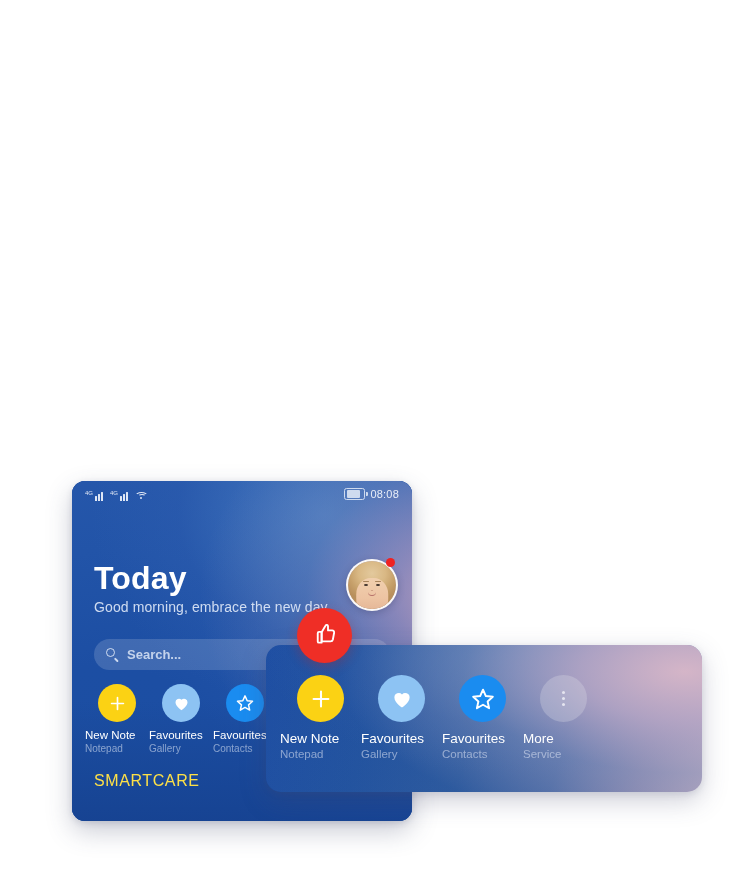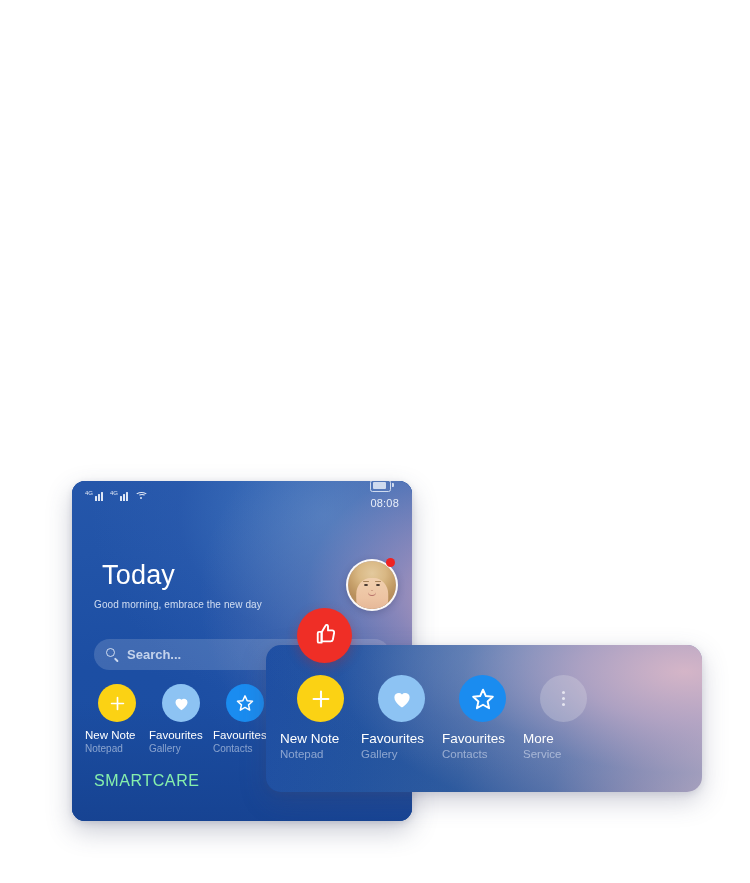--- a/index.html
+++ b/index.html
@@ -45,44 +45,44 @@
   }
 
   
   #statusbar {
     position: absolute; left: 0; right: 0; top: 0; height: 26px;
     display: flex; align-items: center; justify-content: space-between;
     padding: 0 13px;
     color: #e9eef8;
   }
   .sb-left { display: flex; align-items: flex-end; gap: 4px; height: 13px; }
-  .sb-right { display: flex; align-items: flex-start; gap: 5px; flex-direction: column; }
+  .sb-right { display: flex; align-items: center; gap: 5px; }
   .sig { display: flex; align-items: flex-end; gap: 1px; height: 11px; position: relative; }
   .sig i { display: block; width: 2px; background: #dfe7f5; border-radius: .5px; }
   .sig i:nth-child(1){ height: 3px; }
   .sig i:nth-child(2){ height: 5px; }
   .sig i:nth-child(3){ height: 7px; }
   .sig i:nth-child(4){ height: 9px; }
   .sig .g { font-size: 6px; line-height: 6px; color:#dfe7f5; margin-right:1px; align-self:flex-start; }
   .wifi { width: 13px; height: 10px; position: relative; }
   .wifi b { position: absolute; border: 1.4px solid #dfe7f5; border-bottom-color: transparent;
             border-left-color: transparent; border-right-color: transparent; border-radius: 50% 50% 0 0; }
   .wifi b:nth-child(1){ width: 11px; height: 6px; left: 0; top: 1px; }
   .wifi b:nth-child(2){ width: 6px; height: 3.5px; left: 2.5px; top: 3.5px; }
   .wifi b:nth-child(3){ width: 2px; height: 2px; left: 4.5px; top: 6.5px; border: none; background: #dfe7f5; border-radius: 50%; }
   .batt { width: 19px; height: 10px; border: 1.3px solid #cfdbef; border-radius: 2.5px; position: relative; }
   .batt::after { content:""; position:absolute; right:-3.2px; top:2.6px; width:1.8px; height:4px;
                  background:#cfdbef; border-radius: 0 1px 1px 0; }
   .batt i { position: absolute; left: 1.2px; top: 1.2px; bottom: 1.2px; width: 70%; background: #cfdbef; border-radius: 1px; display:block; }
   #clock { font-size: 11px; letter-spacing: .2px; color: #e9eef8; }
 
   
-  #phone-title { position: absolute; left: 22px; top: 79px; font-size: 27px; color: #ffffff;
-                 letter-spacing: .2px; font-weight: 400; margin-left: 8px; }
-  #phone-subtitle { position: absolute; left: 22px; top: 118px; font-size: 10px;
+  #phone-title { position: absolute; left: 22px; top: 79px; font-size: 32px; color: #ffffff;
+                 letter-spacing: .2px; font-weight: 700; }
+  #phone-subtitle { position: absolute; left: 22px; top: 118px; font-size: 14px;
                     color: rgba(230,238,250,0.88); letter-spacing: .1px; }
 
   
   #avatar-wrap { position: absolute; right: 18px; top: 78px; width: 48px; height: 48px; }
   #avatar {
     width: 48px; height: 48px; border-radius: 50%;
     border: 2.5px solid rgba(255,255,255,0.92);
     overflow: hidden; position: relative;
     background: #c8b6b0;
     box-shadow: 0 2px 7px rgba(30,40,80,0.25);
@@ -124,21 +124,21 @@
   
   .appgrid { position: absolute; left: 0; right: 0; top: 203px; display: flex; padding-left: 13px; }
   .app { width: 64px; text-align: left; flex: none; }
   .app .circle {
     width: 38px; height: 38px; border-radius: 50%; margin: 0 auto 7px;
     display: flex; align-items: center; justify-content: center;
   }
   .app .l1 { font-size: 11.5px; color: #ffffff; line-height: 13px; white-space: nowrap; }
   .app .l2 { font-size: 10px; color: rgba(223,231,246,0.56); line-height: 13px; margin-top: 0; white-space: nowrap; }
 
-  #smartcare { position: absolute; left: 22px; top: 291px; font-size: 16px; color:#86efac; letter-spacing:.6px; }
+  #smartcare { position: absolute; left: 22px; top: 291px; font-size: 16px; color:#fde047; letter-spacing:.6px; }
 
   
   #thumbs {
     position: absolute; left: 297px; top: 608px; width: 55px; height: 55px;
     border-radius: 50%; background: #ef2e26;
     display: flex; align-items: center; justify-content: center;
     box-shadow: 0 4px 12px rgba(190,40,35,0.33);
     z-index: 40;
   }
 

